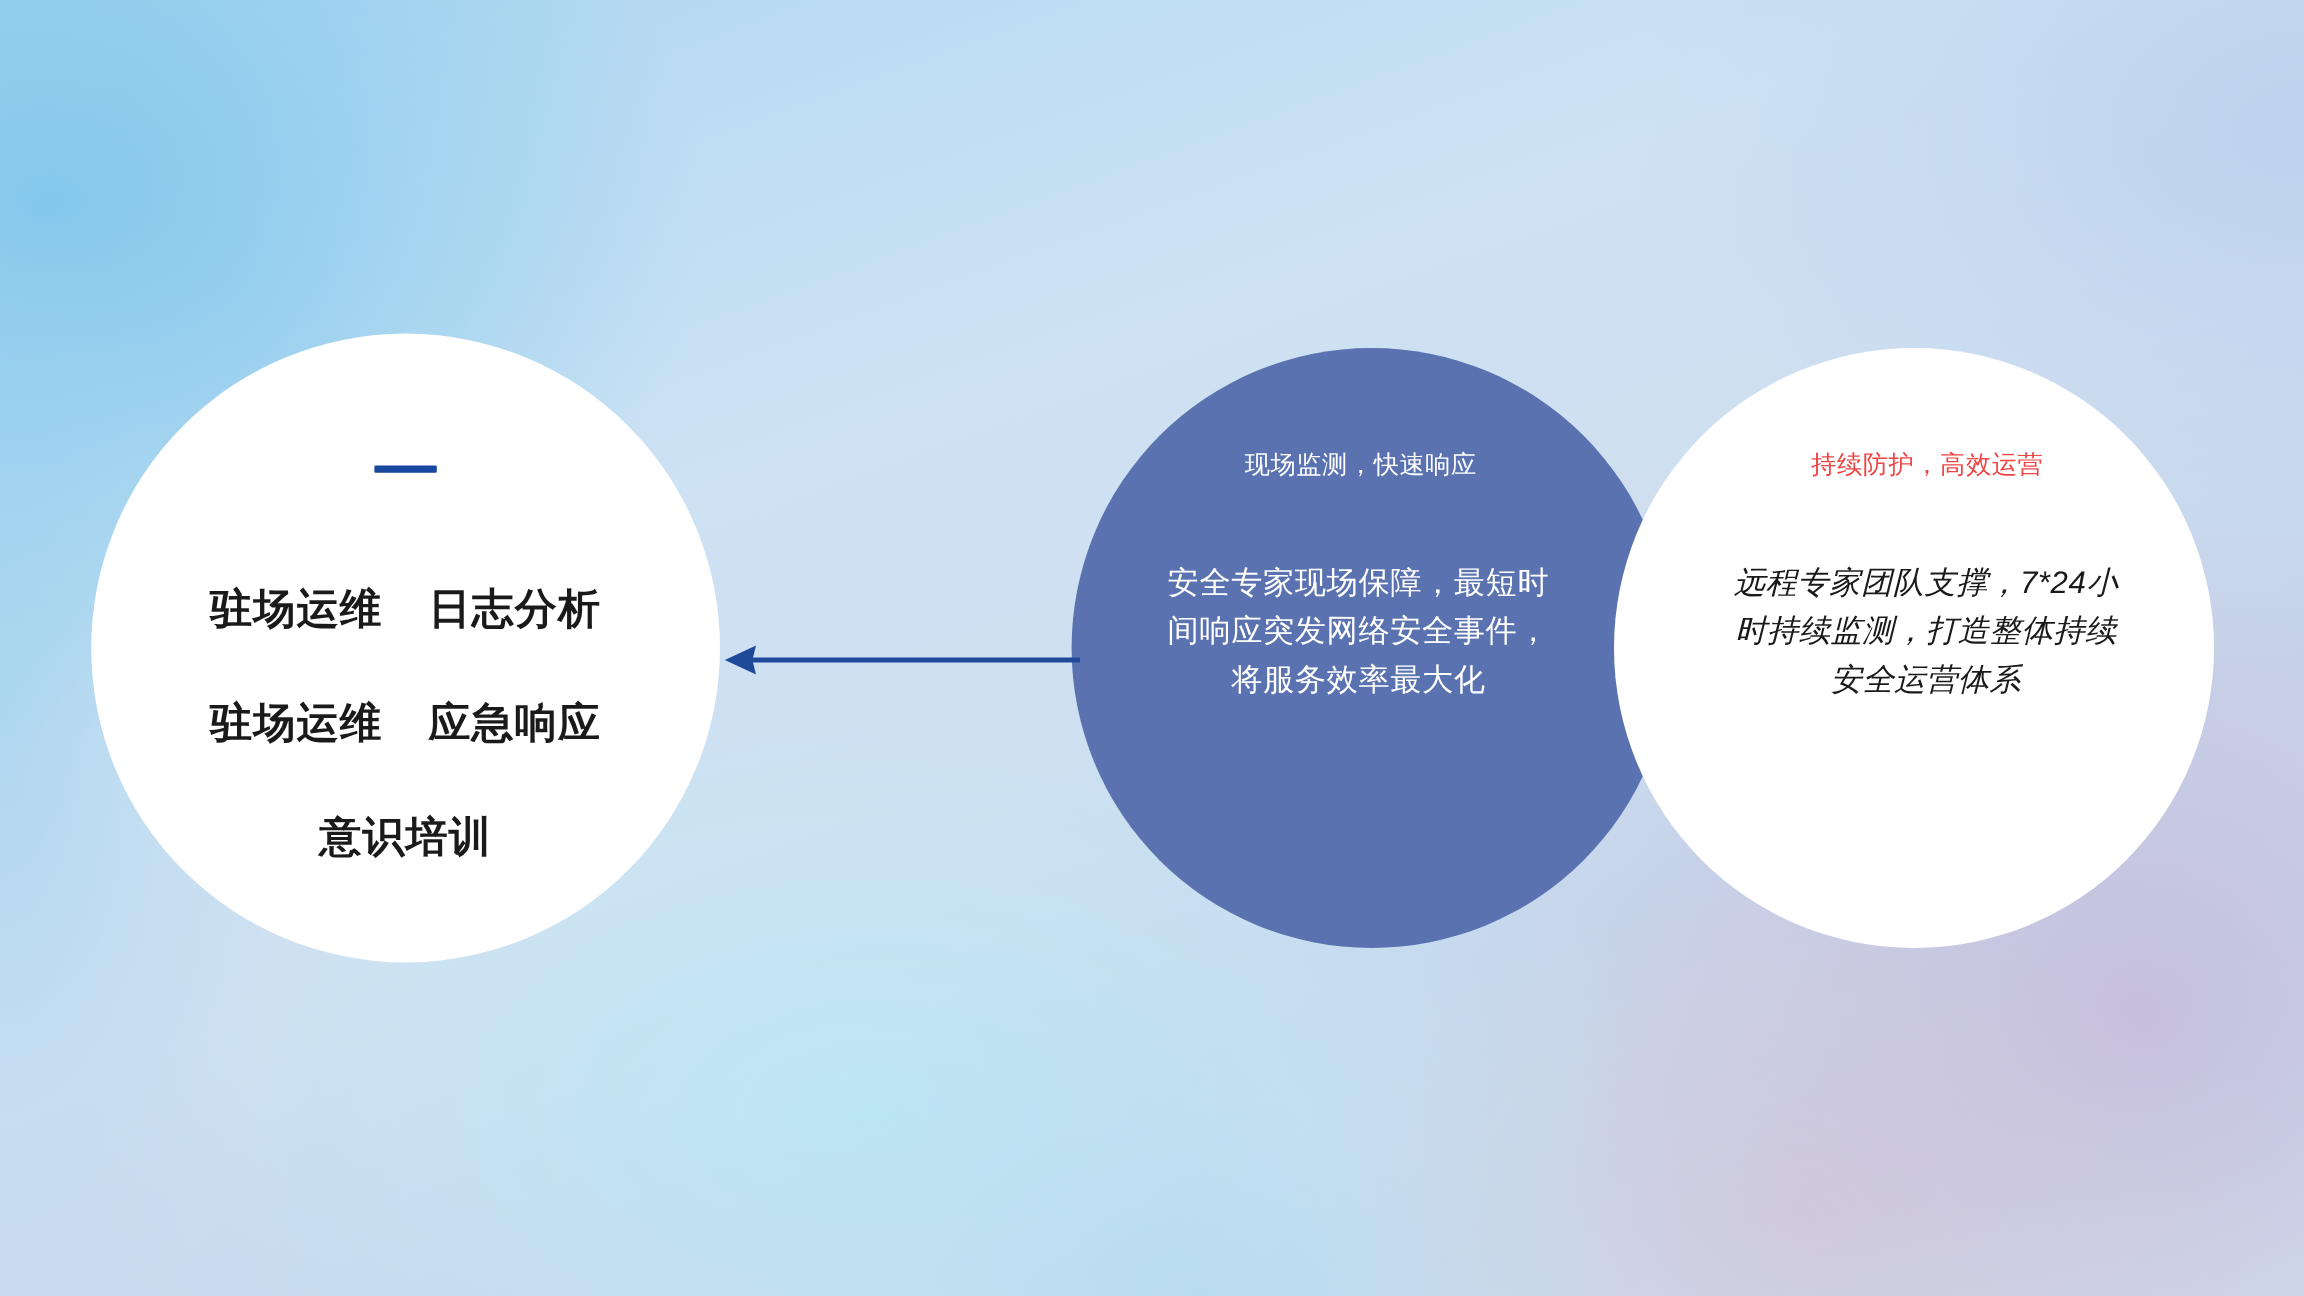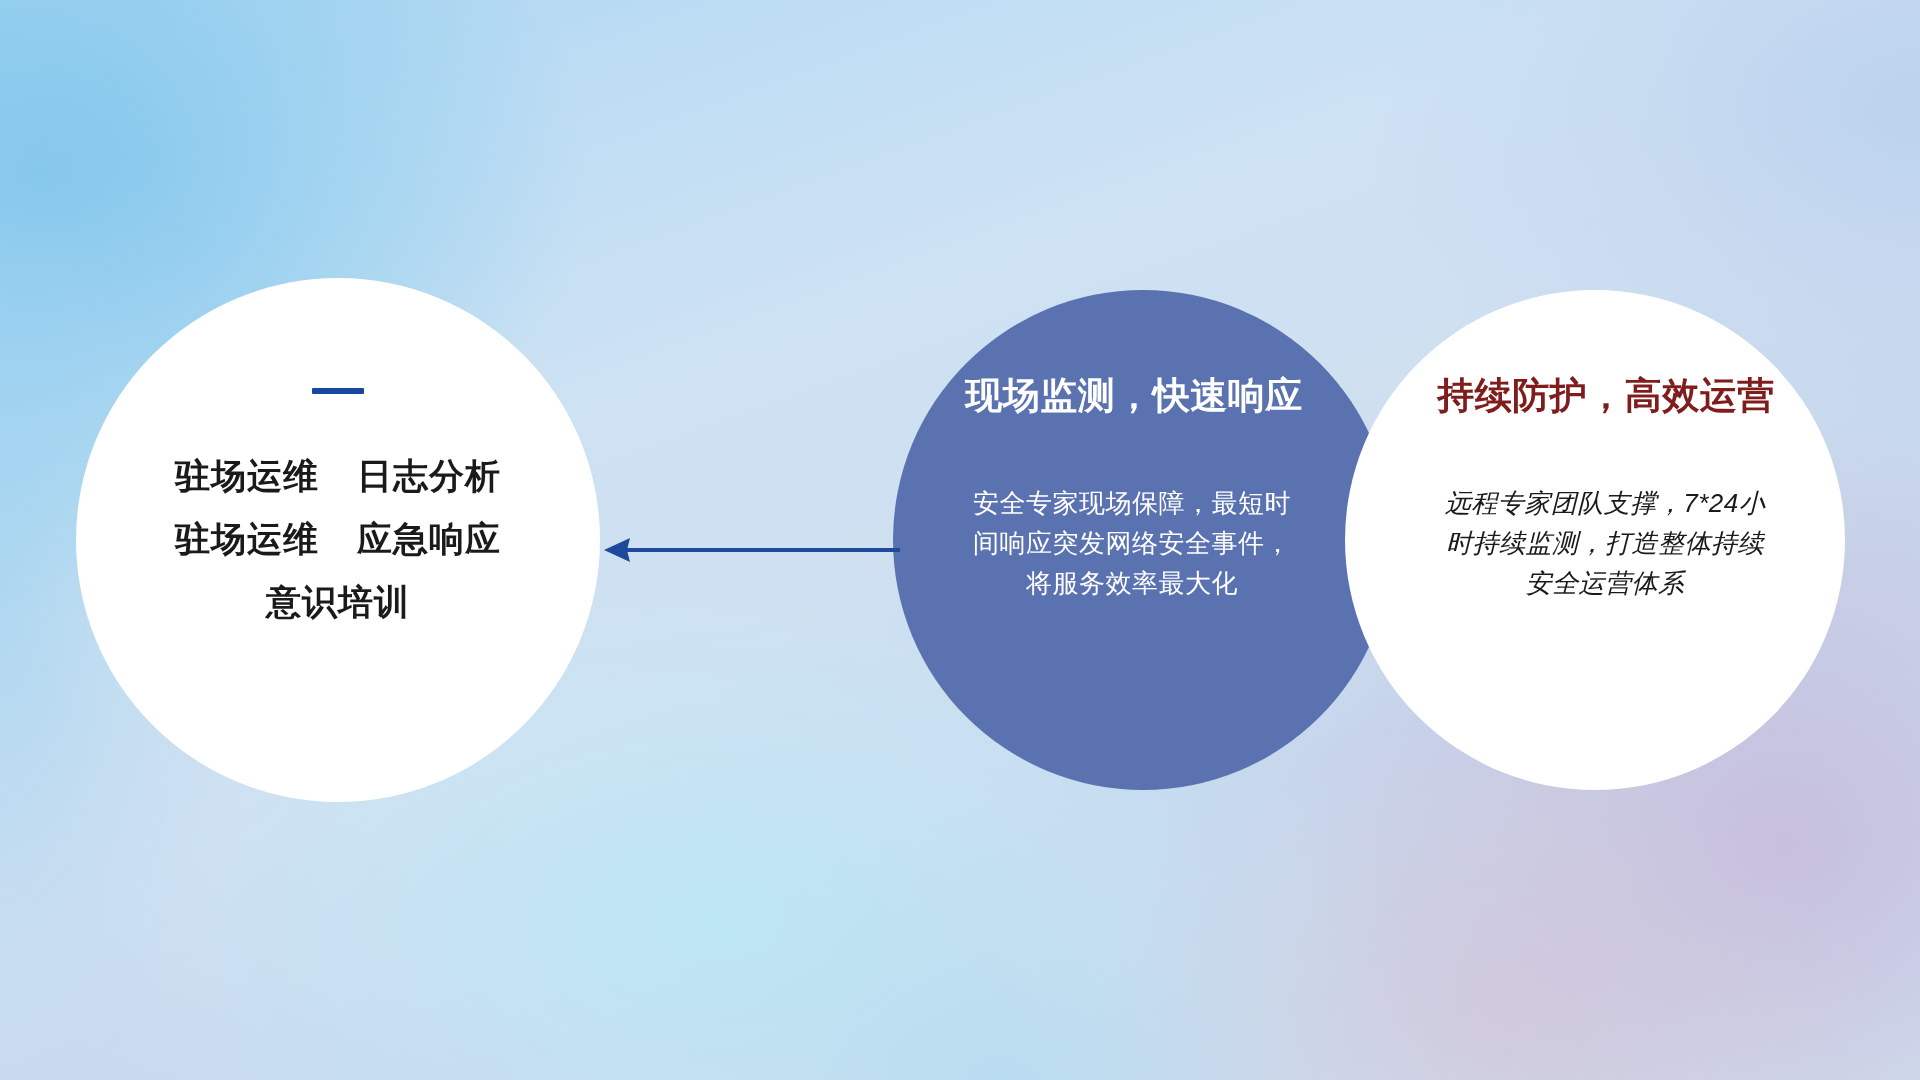--- a/index.html
+++ b/index.html
@@ -141,35 +141,36 @@
   .tag-row {
     display: flex;
     justify-content: center;
     gap: 38px;
     font-size: 35px;
     font-weight: 700;
     color: #1a1a1a;
     letter-spacing: 1px;
     line-height: 1;
     white-space: nowrap;
+    margin-top: 32px;
   }
   .tag-row-single {
     justify-content: flex-start;
   }
 
   
   .card-title {
-    font-size: 37px;
-    font-weight: 700;
+    font-size: 21px;
+    font-weight: 400;
     line-height: 1.1;
     white-space: nowrap;
     letter-spacing: 0.5px;
   }
   .card-title.on-dark { color: #ffffff; }
-  .card-title.on-light { color: #7f1d1d; }
+  .card-title.on-light { color: #ef4444; }
 
   .card-body {
     margin-top: 66px;
     font-size: 26px;
     line-height: 1.55;
     text-align: center;
     width: 330px;
     letter-spacing: 0.5px;
   }
   .card-body.on-dark { color: #ffffff; }

